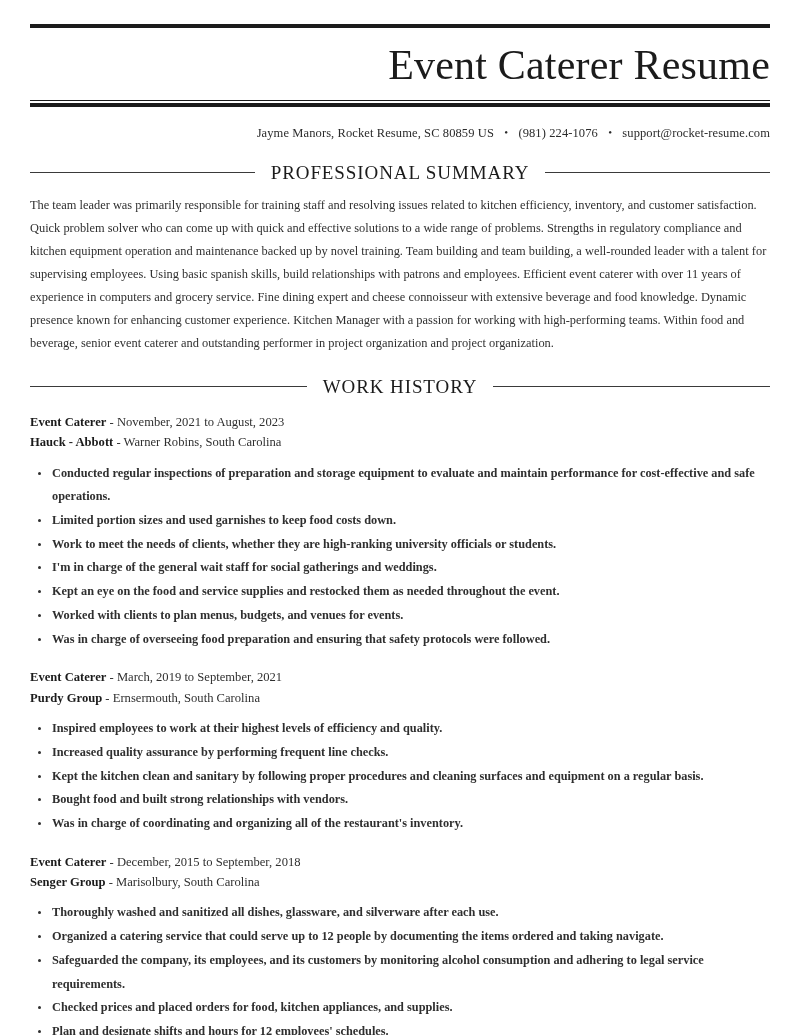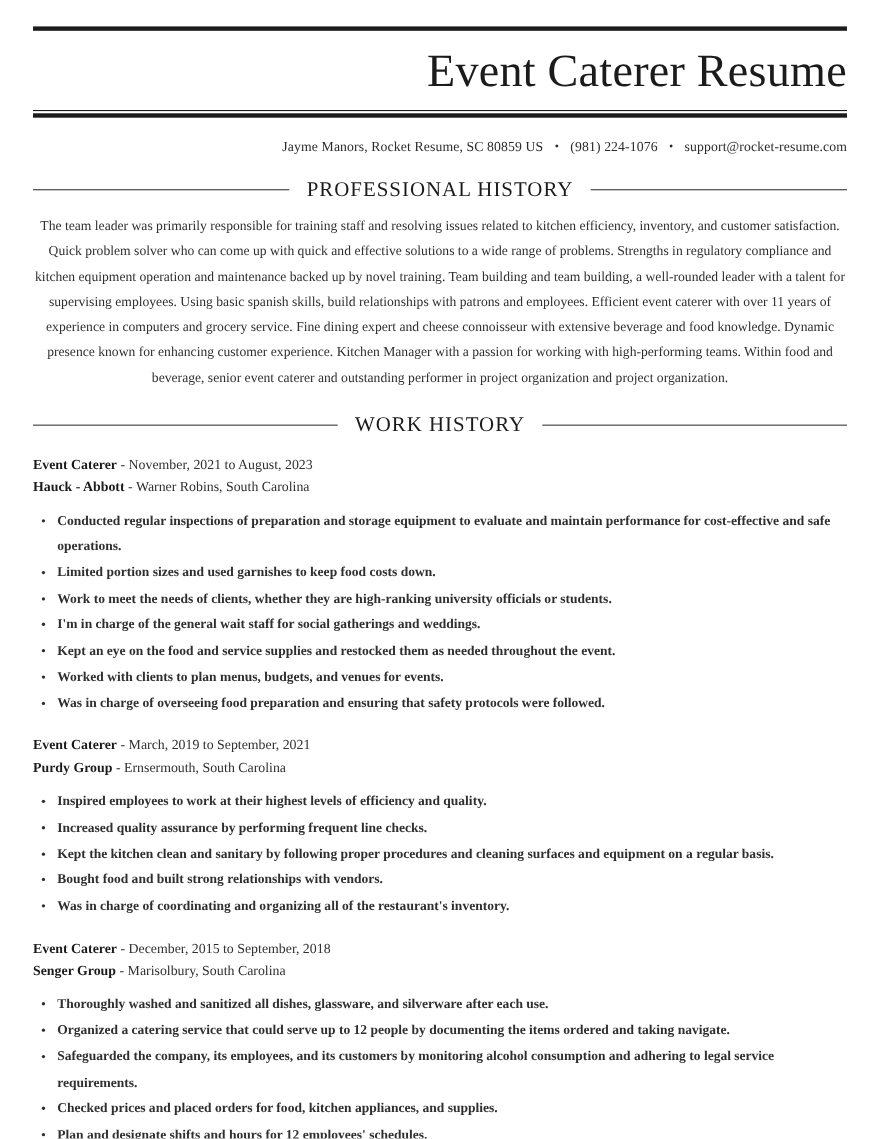--- a/index.html
+++ b/index.html
@@ -93,21 +93,21 @@
     letter-spacing: 0.9px;
     color: #1b1b1b;
     white-space: nowrap;
     line-height: 1;
   }
 
   
   .summary {
     font-size: 12.4px;
     line-height: 1.85;
-    text-align: center;
+    text-align: left;
     color: #2f2f2f;
     margin: 0;
   }
 
   
   .job {
     margin-top: 16px;
   }
   .job:first-of-type {
     margin-top: 4px;
@@ -163,21 +163,21 @@
     <div class="contact">
       <span>Jayme Manors, Rocket Resume, SC 80859 US</span>
       <span class="sep">•</span>
       <span>(981) 224-1076</span>
       <span class="sep">•</span>
       <span>support@rocket-resume.com</span>
     </div>
 
     <div class="section-head">
       <span class="line"></span>
-      <span class="label">PROFESSIONAL HISTORY</span>
+      <span class="label">PROFESSIONAL SUMMARY</span>
       <span class="line"></span>
     </div>
     <p class="summary">The team leader was primarily responsible for training staff and resolving issues related to kitchen efficiency, inventory, and customer satisfaction. Quick problem solver who can come up with quick and effective solutions to a wide range of problems. Strengths in regulatory compliance and kitchen equipment operation and maintenance backed up by novel training. Team building and team building, a well-rounded leader with a talent for supervising employees. Using basic spanish skills, build relationships with patrons and employees. Efficient event caterer with over 11 years of experience in computers and grocery service. Fine dining expert and cheese connoisseur with extensive beverage and food knowledge. Dynamic presence known for enhancing customer experience. Kitchen Manager with a passion for working with high-performing teams. Within food and beverage, senior event caterer and outstanding performer in project organization and project organization.</p>
 
     <div class="section-head">
       <span class="line"></span>
       <span class="label">WORK HISTORY</span>
       <span class="line"></span>
     </div>
 

